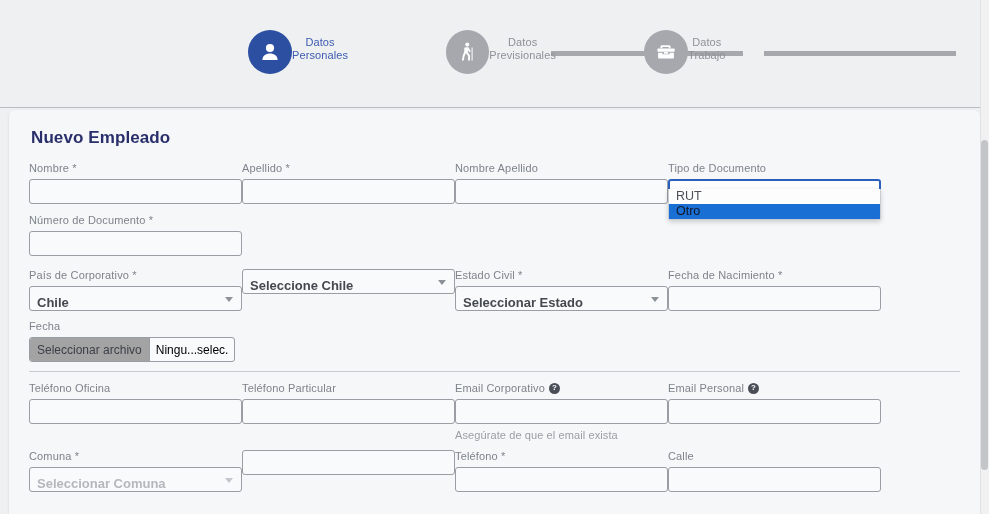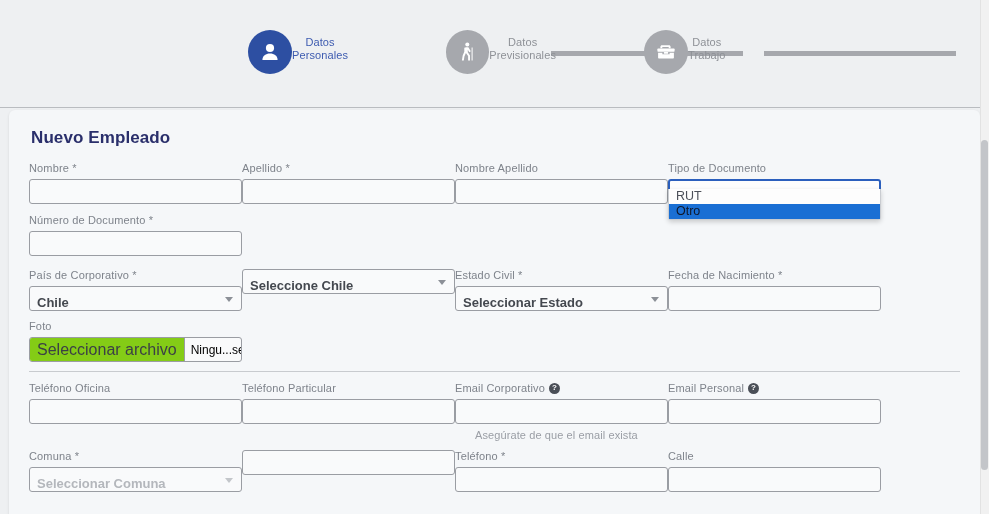--- a/index.html
+++ b/index.html
@@ -200,43 +200,42 @@
     display: inline-flex;
     align-items: stretch;
     height: 25px;
     background: #f9fafb;
     border: 1px solid #9a9da3;
     border-radius: 3px;
     overflow: hidden;
     max-width: 213px;
   }
   .file-btn {
-    background: #84cc16;
+    background: #a3a3a3;
     border-right: 1px solid #9a9da3;
-    font-size: 16px;
+    font-size: 12px;
     color: #3b3f46;
     padding: 0 7px;
     display: flex; align-items: center;
     cursor: pointer;
     white-space: nowrap;
   }
   .file-name {
     font-size: 12px;
     color: #000000;
     padding: 0 6px;
     display: flex; align-items: center;
     white-space: nowrap;
   }
   .helper {
     font-size: 11px;
     color: #9a9ea5;
     margin-top: 5px;
     letter-spacing: .1px;
     white-space: nowrap;
-    margin-left: 20px;
   }
   .divider {
     height: 1px;
     background: #c8cbcf;
     margin: 9px 0 10px 0;
   }
   .spacer-sm { height: 4px; }
 
   
   .scrollbar-track {
@@ -378,21 +377,21 @@
         </div>
       </div>
       <div class="field">
         <div class="label">Fecha de Nacimiento *</div>
         <input class="input" type="text" value="" style="">
       </div>
     </div>
 
     <div class="row">
       <div class="field">
-        <div class="label">Foto</div>
+        <div class="label">Fecha</div>
         <div class="file-input">
           <div class="file-btn">Seleccionar archivo</div>
           <div class="file-name">Ningu...selec.</div>
         </div>
       </div>
     </div>
 
     <div class="divider"></div>
 
     <div class="row">

